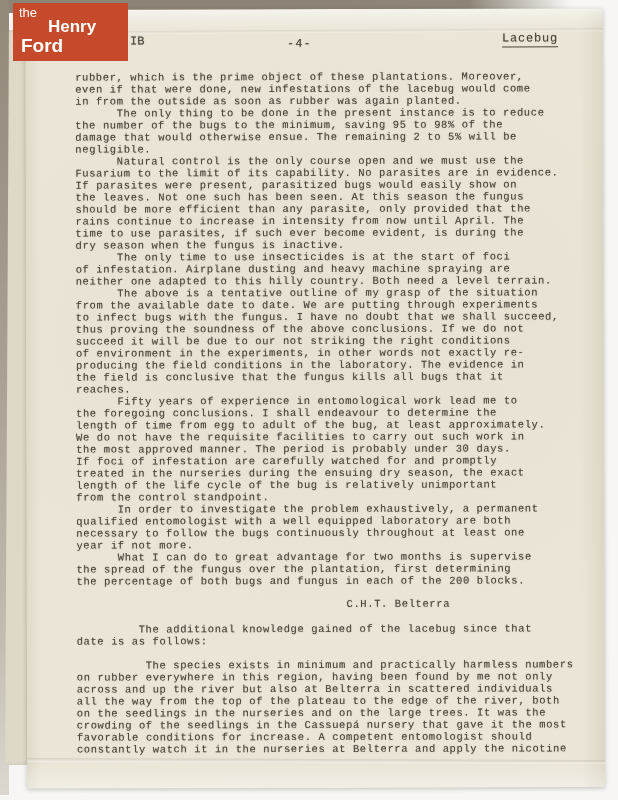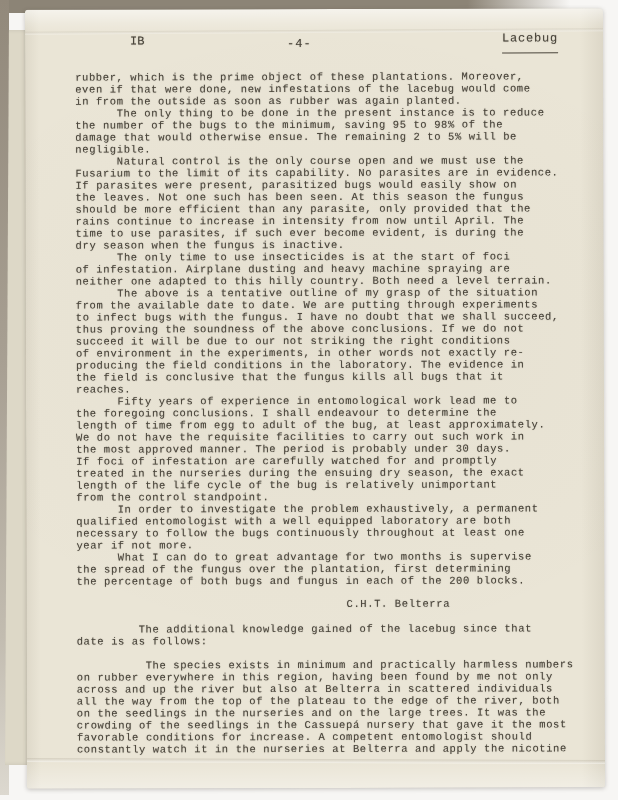--- a/index.html
+++ b/index.html
@@ -54,21 +54,21 @@
   
   .tw{
     font-family:"Liberation Mono","DejaVu Sans Mono",monospace;
     color:#4a453b;
     text-shadow:0 0 1px rgba(74,69,59,0.5);
   }
   .ref-code{position:absolute;left:105px;top:25px;font-size:12px;z-index:5;}
   .page-number{position:absolute;left:262px;top:28px;font-size:12px;letter-spacing:1px;z-index:5;}
   .doc-title{
     position:absolute;left:477px;top:23px;font-size:12px;letter-spacing:0.8px;z-index:5;
-    border-bottom:1px solid #4a453b;padding-bottom:7px;
+    border-bottom:1px solid #4a453b;padding-bottom:1px;
   }
   pre.body-text, pre.addendum{
     position:absolute;margin:0;z-index:5;
     font-size:10.5px;line-height:12px;letter-spacing:0.6px;
     white-space:pre;
   }
   pre.body-text{left:50px;top:62px;}
   .signature{position:absolute;left:320px;top:589px;font-size:10.5px;letter-spacing:0.6px;z-index:5;}
   pre.addendum{left:50px;top:614px;}
 
@@ -151,14 +151,19 @@
           The species exists in minimum and practically harmless numbers
 on rubber everywhere in this region, having been found by me not only
 across and up the river but also at Belterra in scattered individuals
 all the way from the top of the plateau to the edge of the river, both
 on the seedlings in the nurseries and on the large trees. It was the
 crowding of the seedlings in the Cassuepá nursery that gave it the most
 favorable conditions for increase. A competent entomologist should
 constantly watch it in the nurseries at Belterra and apply the nicotine</pre>
   </div>
 
+  <div class="logo">
+    <span class="logo-the">the</span>
+    <span class="logo-henry">Henry</span>
+    <span class="logo-ford">Ford</span>
+  </div>
 
 </div>
 
 </body></html>

